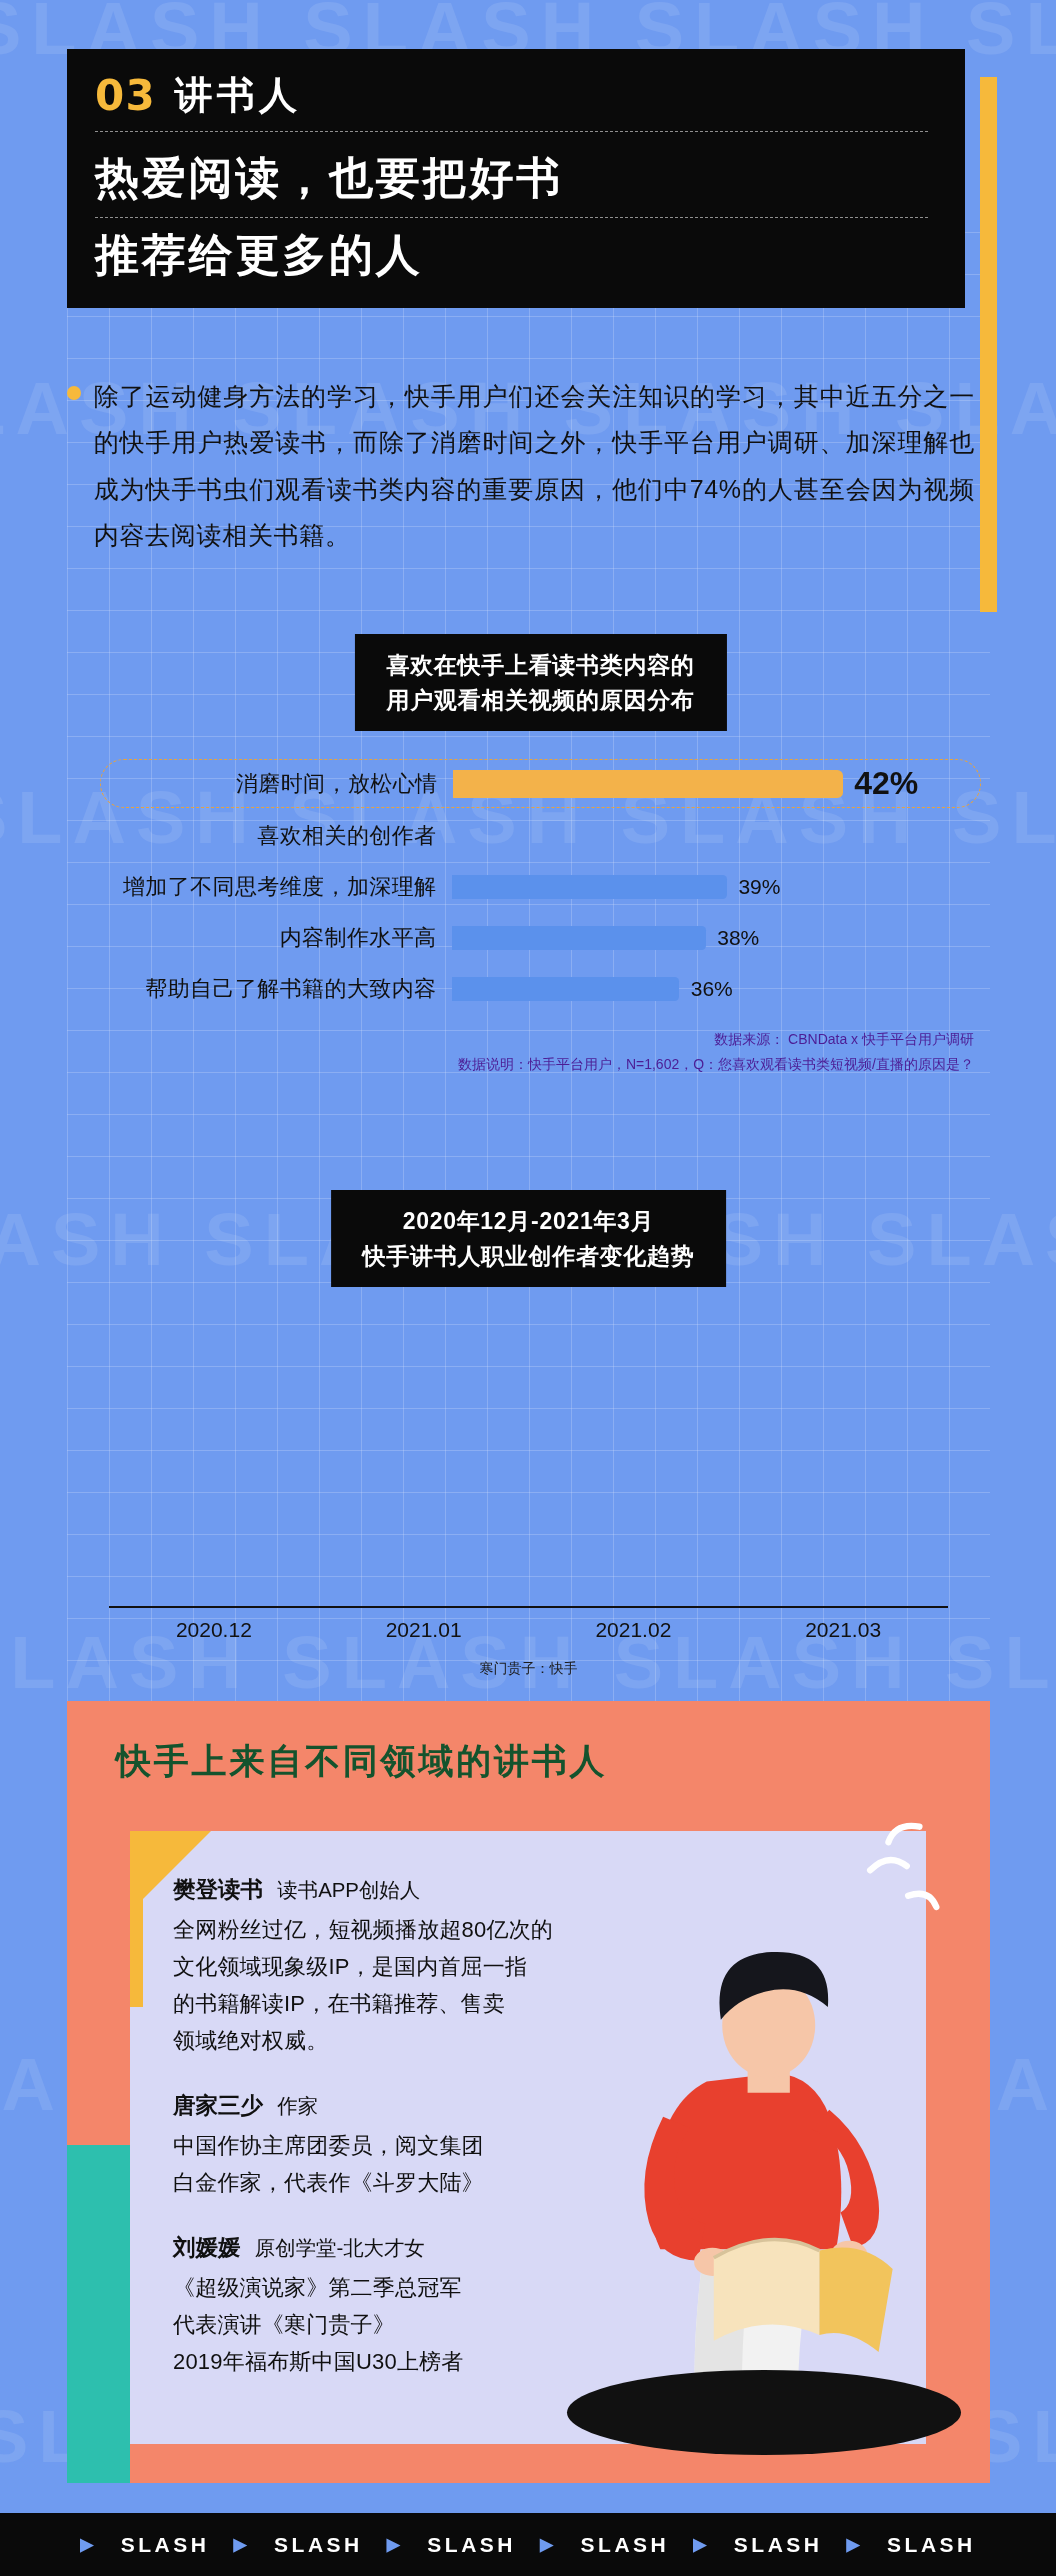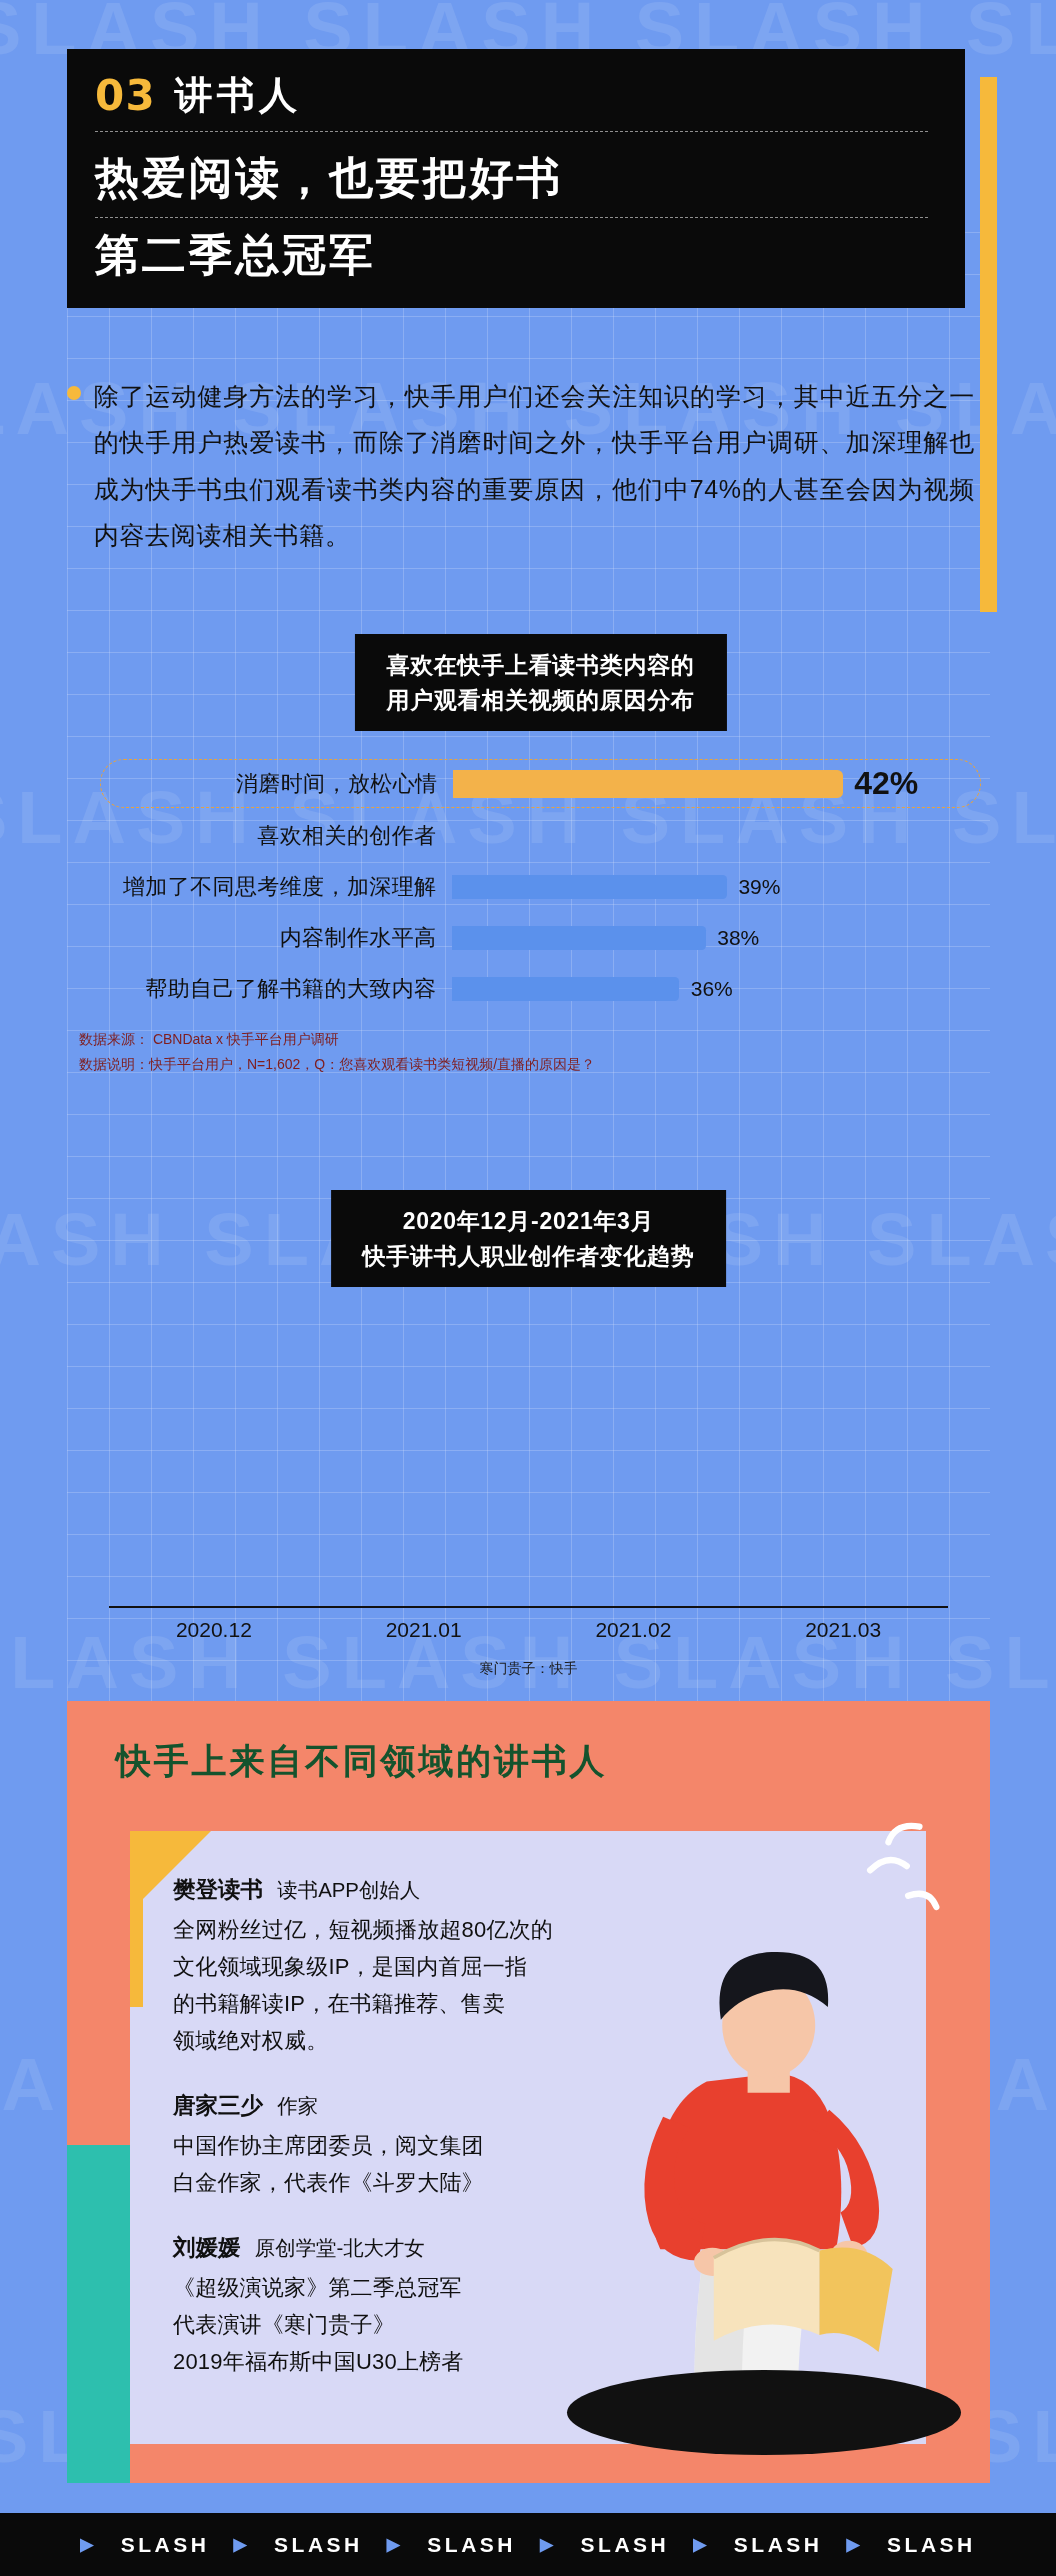--- a/index.html
+++ b/index.html
@@ -104,22 +104,22 @@
   .bar-track { flex: 1; position: relative; height: 100%; display: flex; align-items: center; }
   .bar {
     height: 24px; background: #5b91ec; border-radius: 0 4.2px 4.2px 0;
   }
   .bar.gold { background: #f3b24a; height: 28px; border-radius: 0 5.6px 5.6px 0; }
   .bar-val {
     font-size: 21px; color: #111; margin-left: 11.3px; white-space: nowrap;
   }
   .bar-val.big { font-size: 32px; font-weight: bold; }
   .src-lines {
-    margin-top: 18.3px; padding-right: 28px;
-    font-size: 14px; color: #7f1d1d; line-height: 1.8;
+    margin-top: 18.3px; text-align: right; padding-right: 28px;
+    font-size: 14px; color: #4c1d95; line-height: 1.8;
   }
 
   
   .chart2 { position: absolute; left: 67px; top: 1190px; width: 923px; }
   .c2-plot {
     margin-top: 39px; height: 282px; position: relative;
     padding: 0 42px;
   }
   .c2-cols {
     display: flex; align-items: flex-end; height: 100%;
@@ -209,21 +209,21 @@
 <div class="header-wrap">
   <div class="yellow-bar"></div>
   <div class="black-box">
     <div class="hdr-line1">
       <span class="hdr-num">03</span>
       <span class="hdr-kicker">讲书人</span>
     </div>
     <div class="hdr-sep"></div>
     <div class="hdr-title">热爱阅读，也要把好书</div>
     <div class="hdr-sep"></div>
-    <div class="hdr-title" style="margin-top:0">第二季总冠军</div>
+    <div class="hdr-title" style="margin-top:0">推荐给更多的人</div>
   </div>
 </div>
 
 <div class="intro-wrap">
   <div class="intro-dot"></div>
   <div class="intro-text">除了运动健身方法的学习，快手用户们还会关注知识的学习，其中近五分之一的快手用户热爱读书，而除了消磨时间之外，快手平台用户调研、加深理解也成为快手书虫们观看读书类内容的重要原因，他们中74%的人甚至会因为视频内容去阅读相关书籍。</div>
 </div>
 
 <div class="chart1">
   <div class="chart-title">

